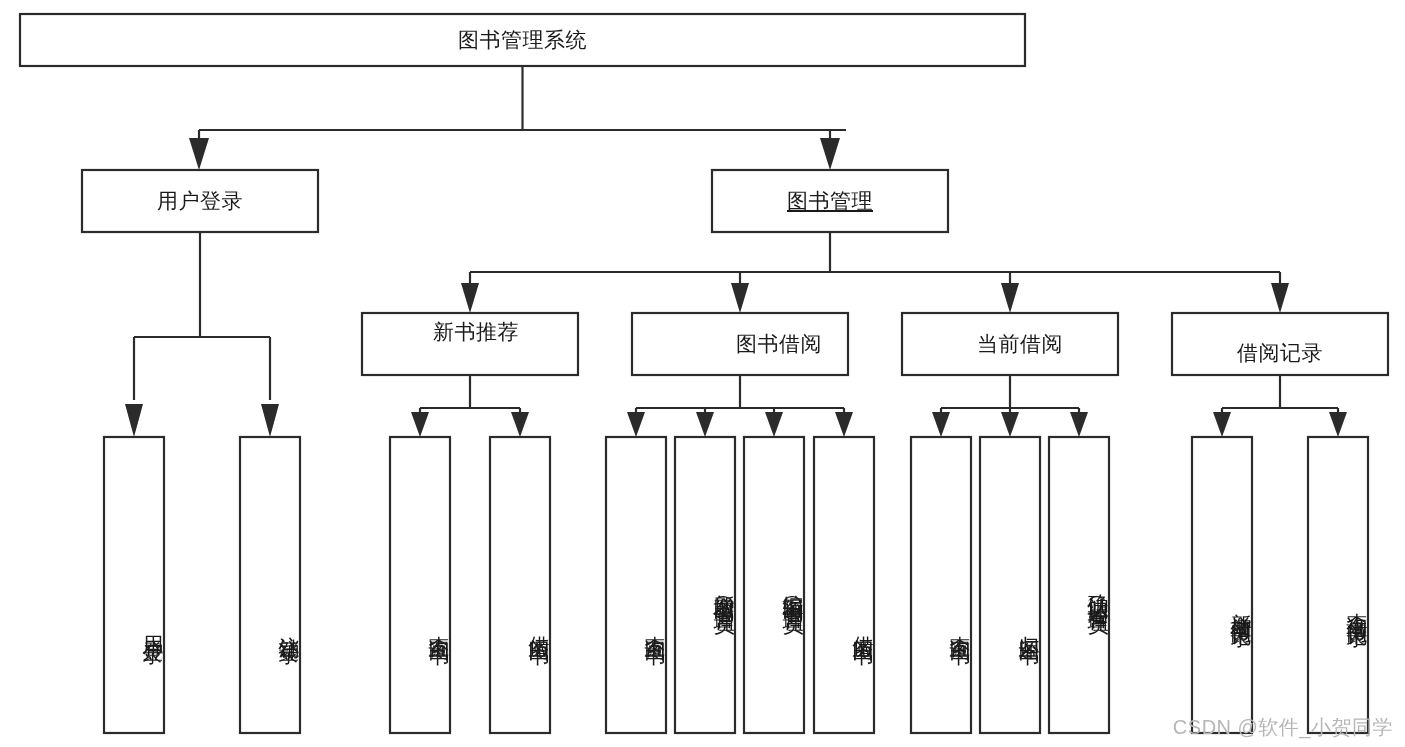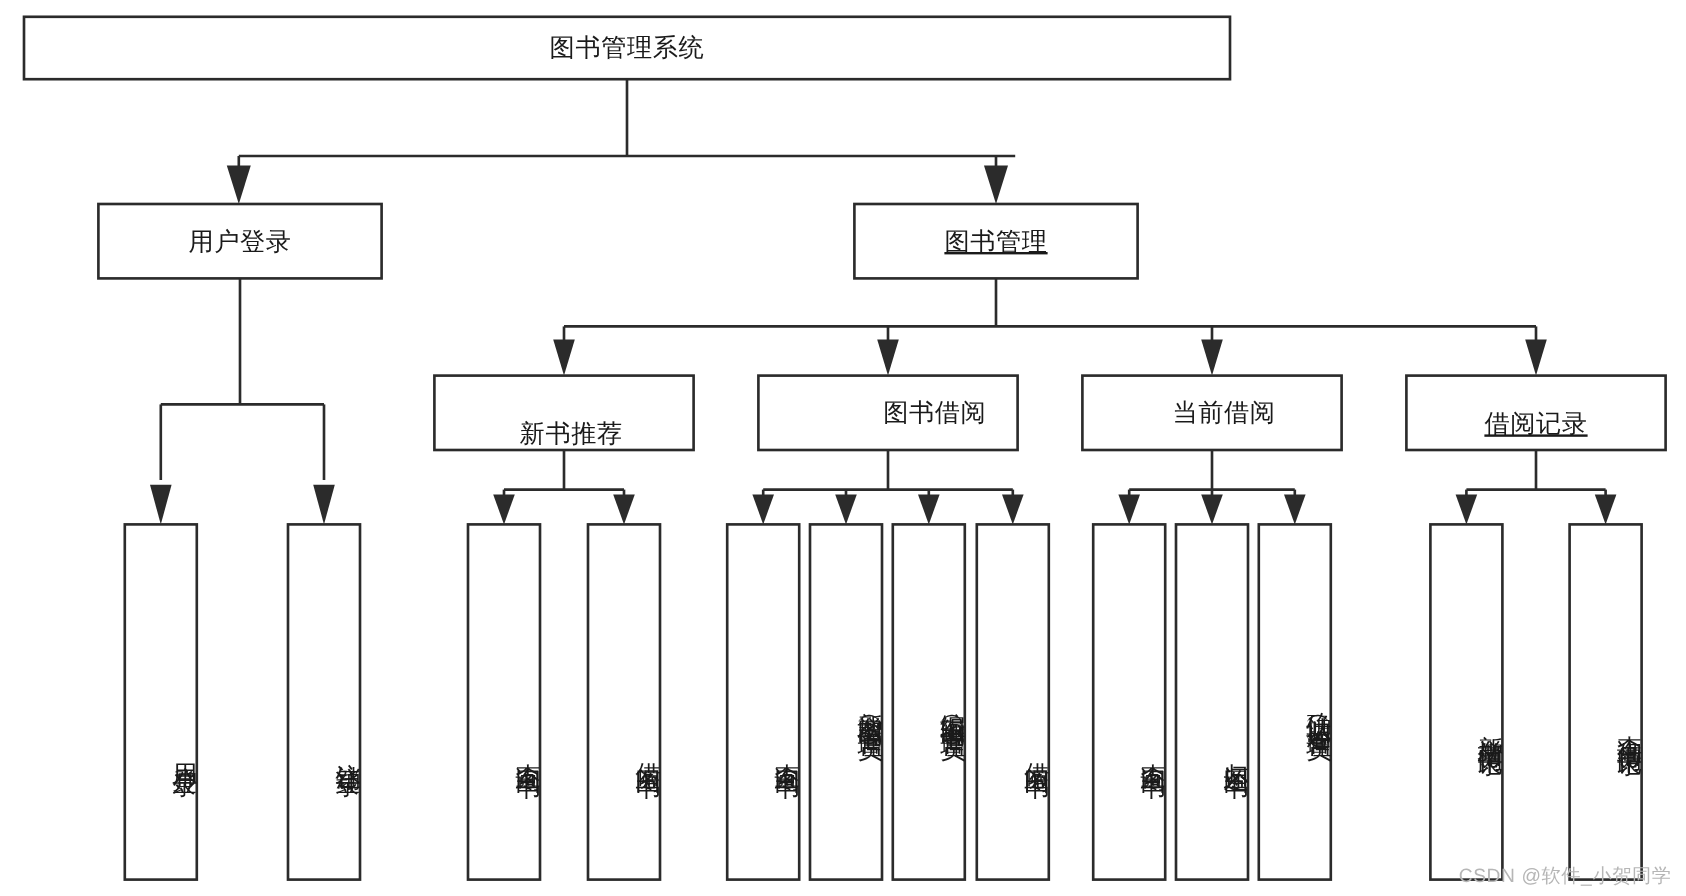--- a/index.html
+++ b/index.html
@@ -61,21 +61,21 @@
     letter-spacing: 3px;
     align-items: flex-start;
     justify-content: center;
     padding-top: 6px;
     line-height: 1;
   }
   .watermark {
     position: absolute;
     right: 12px;
     bottom: 6px;
-    font-size: 16px;
+    font-size: 20px;
     color: #b6b6b6;
     font-family: "Liberation Sans", "DejaVu Sans", sans-serif;
     white-space: nowrap;
     letter-spacing: 0.5px;
   }
 </style>
 </head>
 <body>
 
 <div id="diagram-root">
@@ -169,24 +169,24 @@
     <rect class="node-box" x="1192" y="437" width="60" height="296"></rect>
     <rect class="node-box" x="1308" y="437" width="60" height="296"></rect>
 
   </svg>
 
   <div class="node-label horizontal" style="left:20px; top:14px; width:1005px; height:52px;font-family:Liberation Mono, monospace;">图书管理系统</div>
 
   <div class="node-label horizontal" style="left:82px; top:170px; width:236px; height:62px;">用户登录</div>
   <div class="node-label horizontal" style="left:712px; top:170px; width:236px; height:62px;text-decoration:underline;">图书管理</div>
 
-  <div class="node-label horizontal" style="left:362px; top:330px; width:228px; height:62px;">新书推荐</div>
+  <div class="node-label horizontal" style="left:362px; top:301px; width:228px; height:62px;">新书推荐</div>
   <div class="node-label horizontal" style="left:632px; top:313px; width:216px; height:62px;margin-left:39px;">图书借阅</div>
   <div class="node-label horizontal" style="left:902px; top:313px; width:236px; height:62px;">当前借阅</div>
-  <div class="node-label horizontal" style="left:1172px; top:313px; width:216px; height:80px;text-decoration:underline;">借阅记录</div>
+  <div class="node-label horizontal" style="left:1172px; top:313px; width:216px; height:80px;">借阅记录</div>
 
   <div class="node-label vertical" style="left:104px; top:437px; width:60px; height:296px; padding-top:80px;">用户登录</div>
   <div class="node-label vertical" style="left:240px; top:437px; width:60px; height:296px; padding-top:80px;">注销登录</div>
 
   <div class="node-label vertical" style="left:390px; top:437px; width:60px; height:296px; padding-top:80px;">查询图书</div>
   <div class="node-label vertical" style="left:490px; top:437px; width:60px; height:296px; padding-top:80px;">借阅图书</div>
 
   <div class="node-label vertical" style="left:606px; top:437px; width:60px; height:296px; padding-top:80px;">查询图书</div>
   <div class="node-label vertical" style="left:675px; top:437px; width:60px; height:296px; padding-top:10px;">新增图书（管理员）</div>
   <div class="node-label vertical" style="left:744px; top:437px; width:60px; height:296px; padding-top:10px;">编辑图书（管理员）</div>

